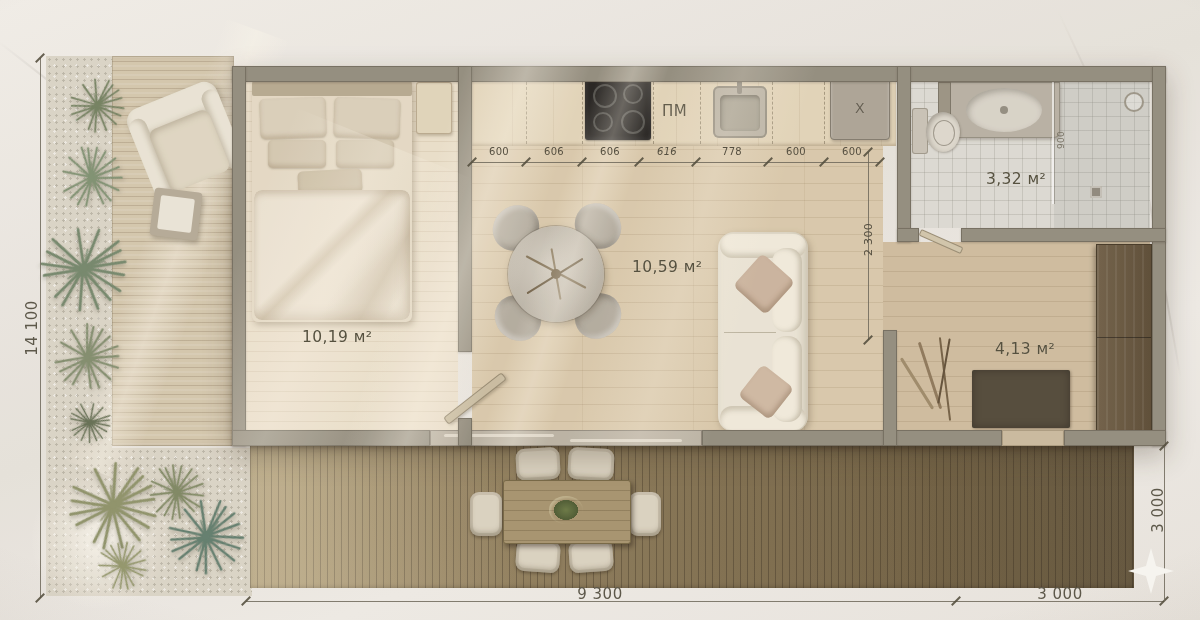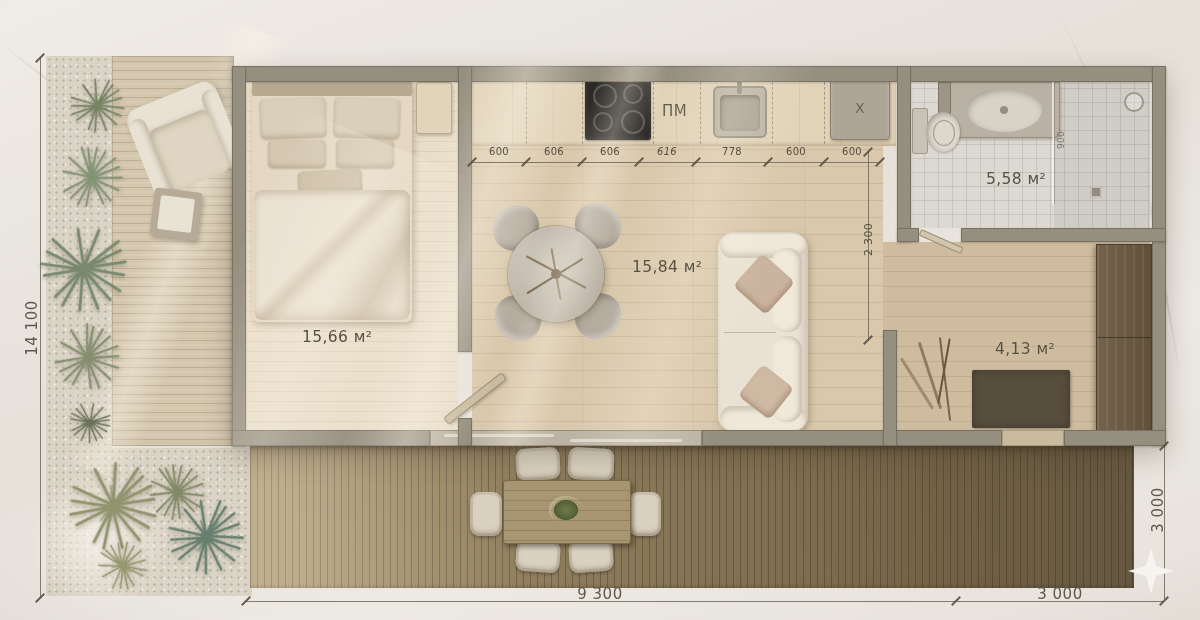--- a/index.html
+++ b/index.html
@@ -225,23 +225,23 @@
   <svg class="plant" style="left:166px;top:496px;width:80px;height:80px;color:#5c7a6a;transform:rotate(10deg)">
       <use href="#tuft"></use>
     </svg>
   <svg class="plant" style="left:96px;top:540px;width:52px;height:52px;color:#8f9468;transform:rotate(-70deg)">
       <use href="#tuft"></use>
     </svg>
 
   <div class="warm"></div>
   <div class="vignette"></div>
 
-  <div class="lbl abs" style="left:302px;top:328px;">15,66 м²</div>
-  <div class="lbl abs" style="left:632px;top:258px;">15,84 м²</div>
-  <div class="lbl abs" style="left:986px;top:170px;">5,58 м²</div>
+  <div class="lbl abs" style="left:302px;top:328px;">10,19 м²</div>
+  <div class="lbl abs" style="left:632px;top:258px;">10,59 м²</div>
+  <div class="lbl abs" style="left:986px;top:170px;">3,32 м²</div>
   <div class="lbl abs" style="left:995px;top:340px;">4,13 м²</div>
 
   <div class="abs dimline" style="left:472px;top:162px;width:408px;height:1px;"></div>
   <div class="tick" style="left:466px;top:161px"></div>
     <div class="tick" style="left:520px;top:161px"></div>
   <div class="tick" style="left:576px;top:161px"></div>
     <div class="tick" style="left:633px;top:161px"></div>
   <div class="tick" style="left:690px;top:161px"></div>
     <div class="tick" style="left:762px;top:161px"></div>
   <div class="tick" style="left:818px;top:161px"></div>

